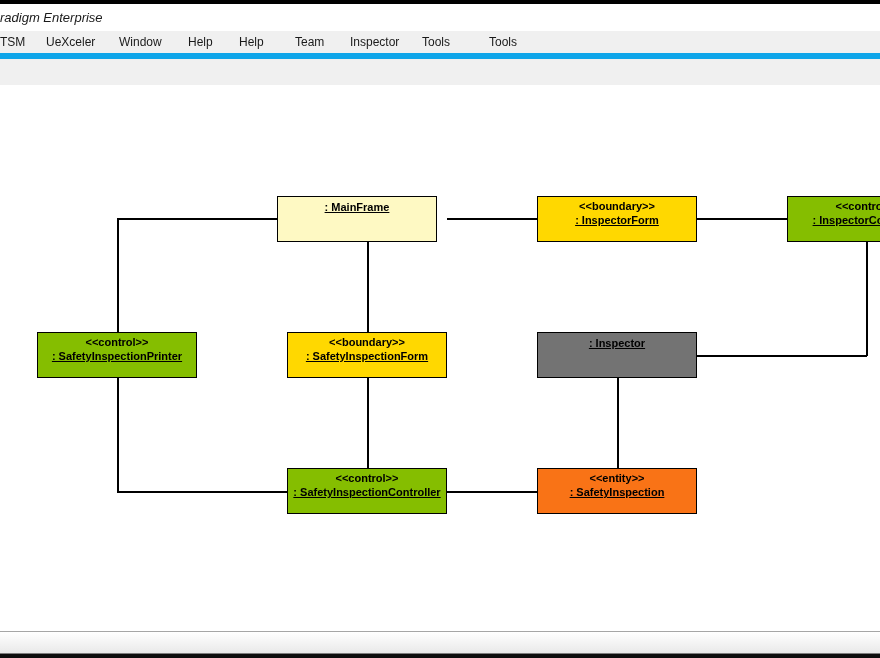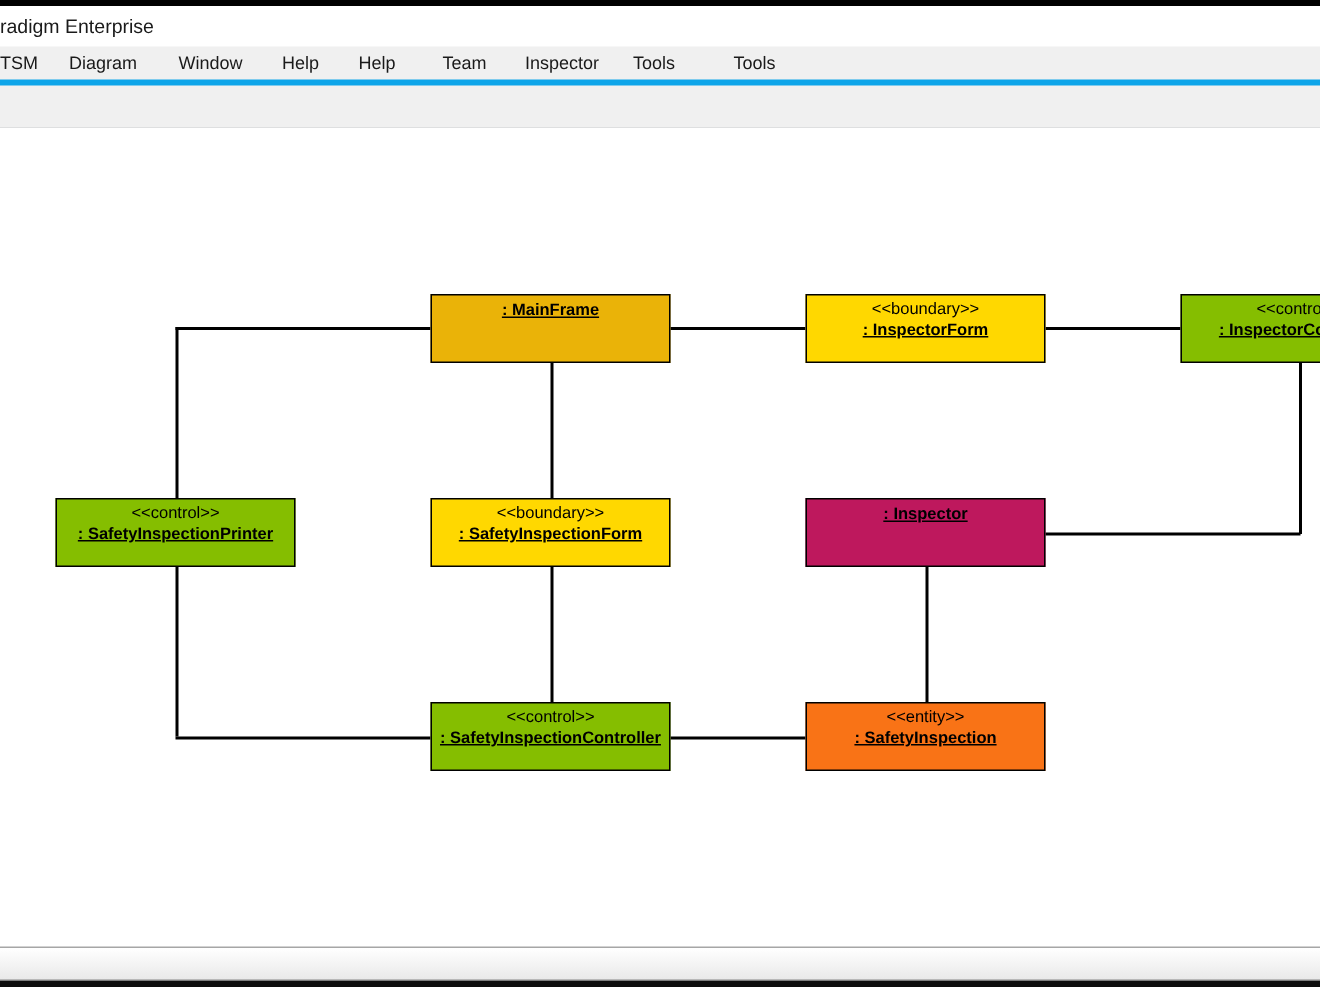--- a/index.html
+++ b/index.html
@@ -4,52 +4,52 @@
 <style>
   html,body{margin:0;padding:0;}
   body{
     width:880px;height:658px;position:relative;overflow:hidden;
     background:#ffffff;font-family:"Liberation Sans", sans-serif;
     -webkit-font-smoothing:antialiased;
   }
   
   .top-strip{position:absolute;left:0;top:0;width:880px;height:4px;background:#000000;}
   .title-bar{position:absolute;left:0;top:4px;width:880px;height:27px;background:#ffffff;}
-  .title-text{position:absolute;left:0;top:6px;font-size:13px;color:#1a1a1a;white-space:nowrap;}
+  .title-text{position:absolute;left:0;top:6px;font-size:13px;color:#1a1a1a;white-space:nowrap;font-style:italic;}
   .top-chrome{position:absolute;left:0;top:31px;width:880px;height:54px;background:#f0f0f0;
     border-bottom:1.5px solid #878b92;box-sizing:content-box;}
-  .menu-row{position:absolute;left:0;top:0;width:880px;height:22px;border-bottom:4px solid #0ea5e9;}
+  .menu-row{position:absolute;left:0;top:0;width:880px;height:22px;border-bottom:6px solid #0ea5e9;}
   .menu-item{position:absolute;top:0;height:22px;line-height:22px;font-size:12px;color:#1a1a1a;
     white-space:nowrap;cursor:default;}
   
   .canvas{position:absolute;left:0;top:85px;width:880px;height:546px;background:#ffffff;}
   .node{position:absolute;width:160px;height:46px;border:1.5px solid #000000;box-sizing:border-box;
     text-align:center;padding-top:3px;overflow:hidden;}
-  .stereo{font-size:11px;line-height:13px;color:#000000;font-weight:400;white-space:nowrap;}
+  .stereo{font-size:11px;line-height:13px;color:#000000;font-weight:700;white-space:nowrap;}
   .nname{font-size:11px;line-height:14px;color:#000000;font-weight:700;text-decoration:underline;white-space:nowrap;}
   .edge-h{position:absolute;height:1.5px;background:#000000;}
   .edge-v{position:absolute;width:1.5px;background:#000000;}
   
   .status-wrap{position:absolute;left:0;top:631px;width:880px;height:27px;}
   .status-bar{border-top:1px solid #a6a6a6;border-bottom:1px solid #7d7d7d;height:21px;
     background:linear-gradient(#ffffff,#e9e9e9);}
   .bottom-strip{height:4px;background:#0d0d0d;}
 </style>
 </head>
 <body>
 
 <div class="top-strip"></div>
 <div class="title-bar">
   <span class="title-text">radigm Enterprise</span>
 </div>
 
 <div class="top-chrome">
   <div class="menu-row">
     <span class="menu-item" style="left:0px">TSM</span>
-    <span class="menu-item" style="left:46px">Diagram</span>
+    <span class="menu-item" style="left:46px">UeXceler</span>
     <span class="menu-item" style="left:119px">Window</span>
     <span class="menu-item" style="left:188px">Help</span>
     <span class="menu-item" style="left:239px">Help</span>
     <span class="menu-item" style="left:295px">Team</span>
     <span class="menu-item" style="left:350px">Inspector</span>
     <span class="menu-item" style="left:422px">Tools</span>
     <span class="menu-item" style="left:489px">Tools</span>
   </div>
 </div>
 
@@ -61,21 +61,21 @@
 <div class="edge-h" style="left:117px;top:491px;width:170px;"></div>
 <div class="edge-h" style="left:447px;top:218px;width:90px;"></div>
 <div class="edge-h" style="left:697px;top:218px;width:90px;"></div>
 <div class="edge-v" style="left:367px;top:242px;height:90px;"></div>
 <div class="edge-v" style="left:367px;top:378px;height:90px;"></div>
 <div class="edge-v" style="left:866px;top:242px;height:114px;"></div>
 <div class="edge-h" style="left:697px;top:355px;width:170px;"></div>
 <div class="edge-v" style="left:617px;top:378px;height:90px;"></div>
 <div class="edge-h" style="left:447px;top:491px;width:90px;"></div>
 
-<div class="node" style="left: 287px; top: 196px; background-color: #eab308;">
+<div class="node" style="left: 277px; top: 196px; background-color: #fef9c3;">
   <div class="stereo"></div>
   <div class="nname">: MainFrame</div>
 </div>
 
 <div class="node" style="left: 537px; top: 196px; background-color: rgb(255, 216, 0);">
   <div class="stereo">&lt;&lt;boundary&gt;&gt;</div>
   <div class="nname">: InspectorForm</div>
 </div>
 
 <div class="node" style="left: 787px; top: 196px; background-color: rgb(133, 190, 0);">
@@ -86,21 +86,21 @@
 <div class="node" style="left: 37px; top: 332px; background-color: rgb(133, 190, 0);">
   <div class="stereo">&lt;&lt;control&gt;&gt;</div>
   <div class="nname">: SafetyInspectionPrinter</div>
 </div>
 
 <div class="node" style="left: 287px; top: 332px; background-color: rgb(255, 216, 0);">
   <div class="stereo">&lt;&lt;boundary&gt;&gt;</div>
   <div class="nname">: SafetyInspectionForm</div>
 </div>
 
-<div class="node" style="left: 537px; top: 332px; background-color: #be185d;">
+<div class="node" style="left: 537px; top: 332px; background-color: #737373;">
   <div class="stereo"></div>
   <div class="nname">: Inspector</div>
 </div>
 
 <div class="node" style="left: 287px; top: 468px; background-color: rgb(133, 190, 0);">
   <div class="stereo">&lt;&lt;control&gt;&gt;</div>
   <div class="nname">: SafetyInspectionController</div>
 </div>
 
 <div class="node" style="left: 537px; top: 468px; background-color: #f97316;">

